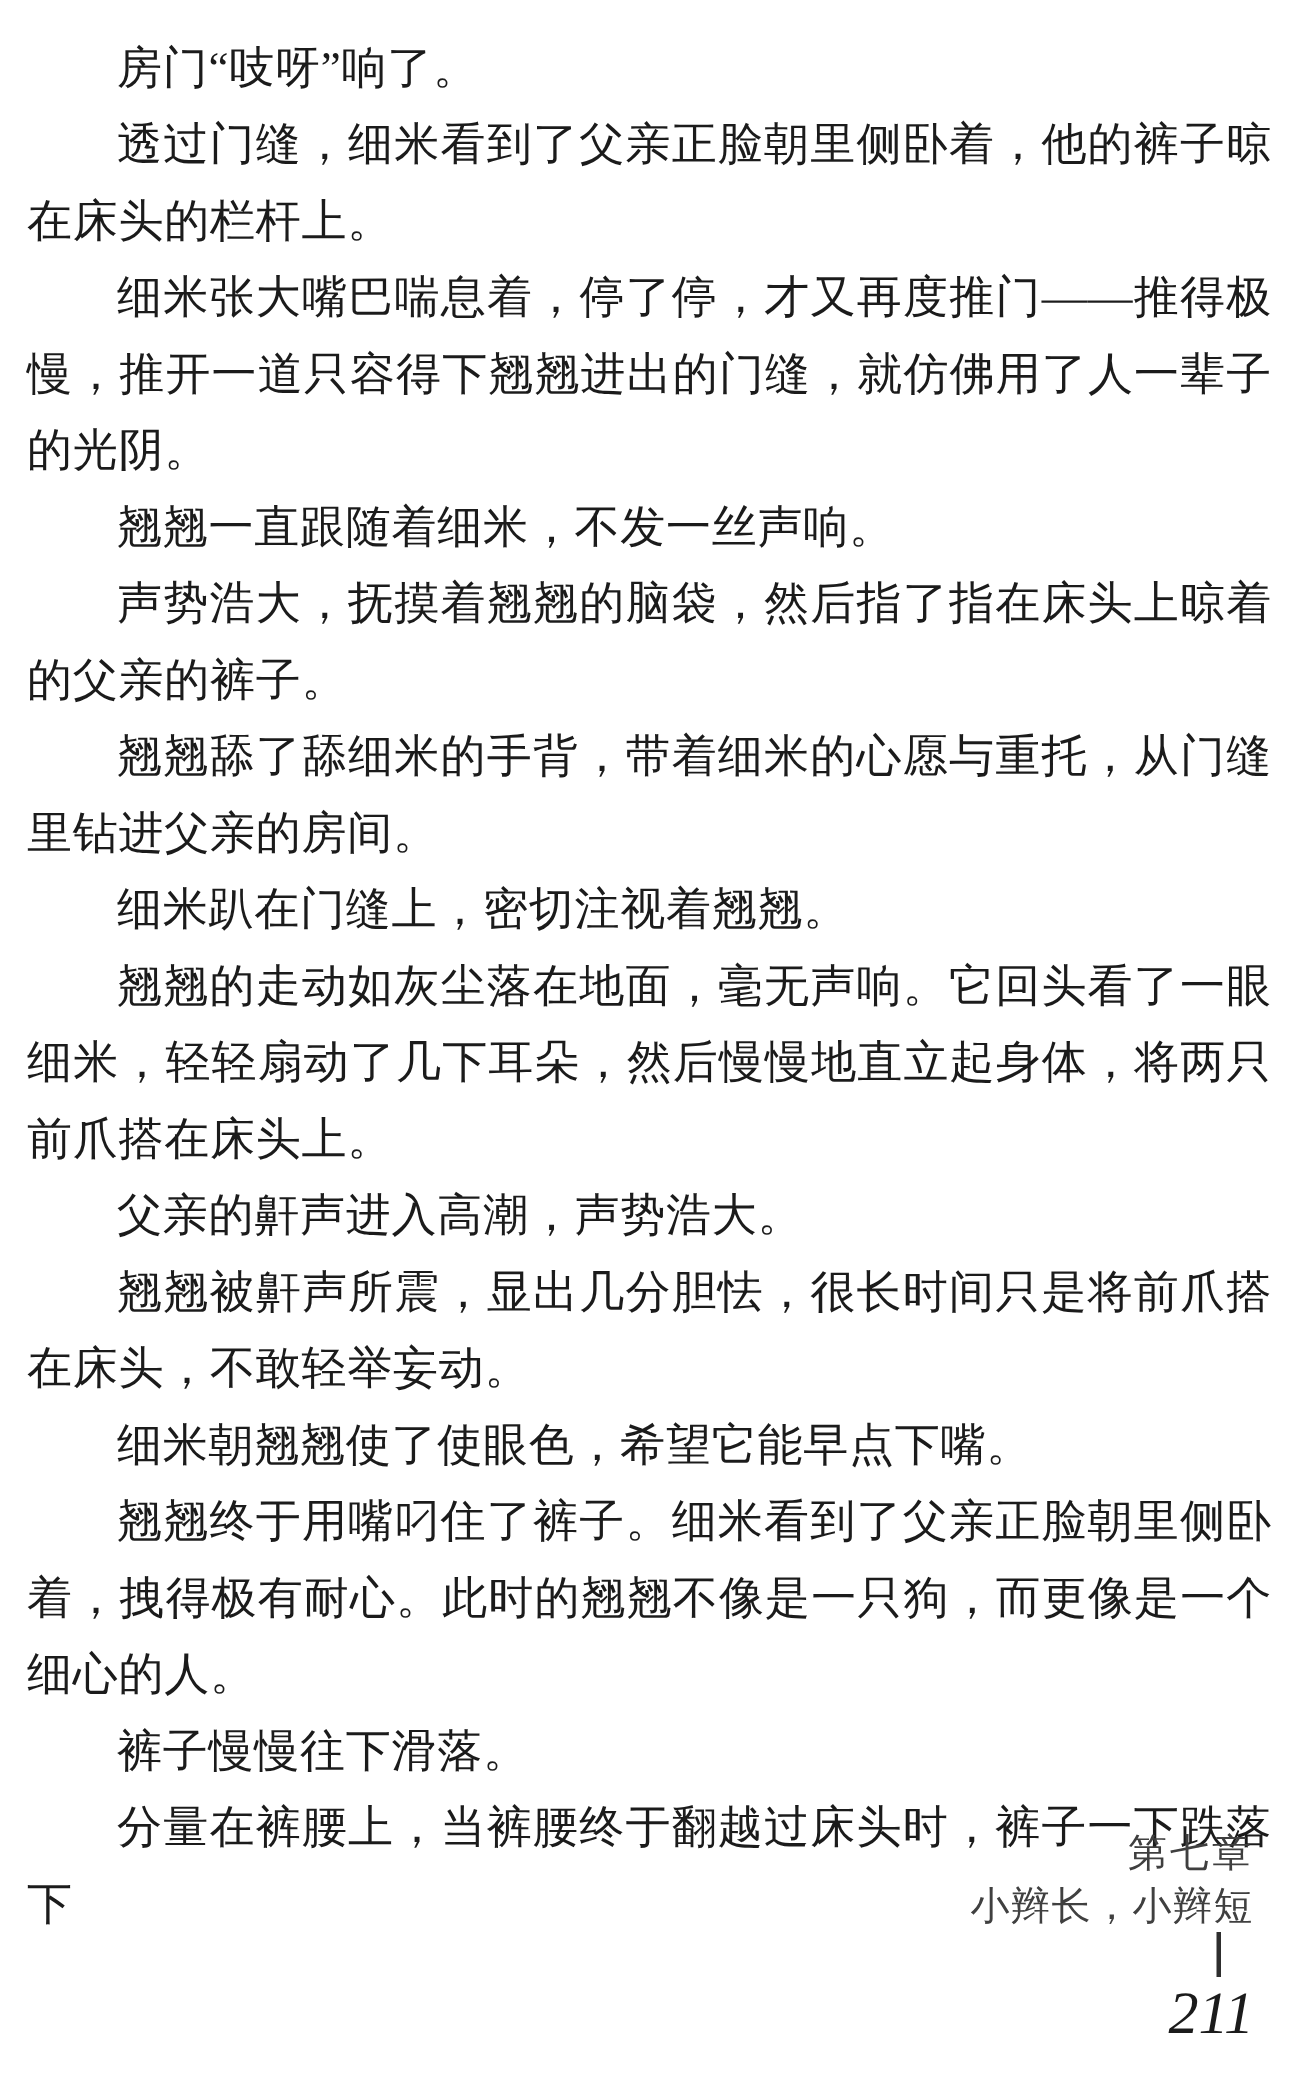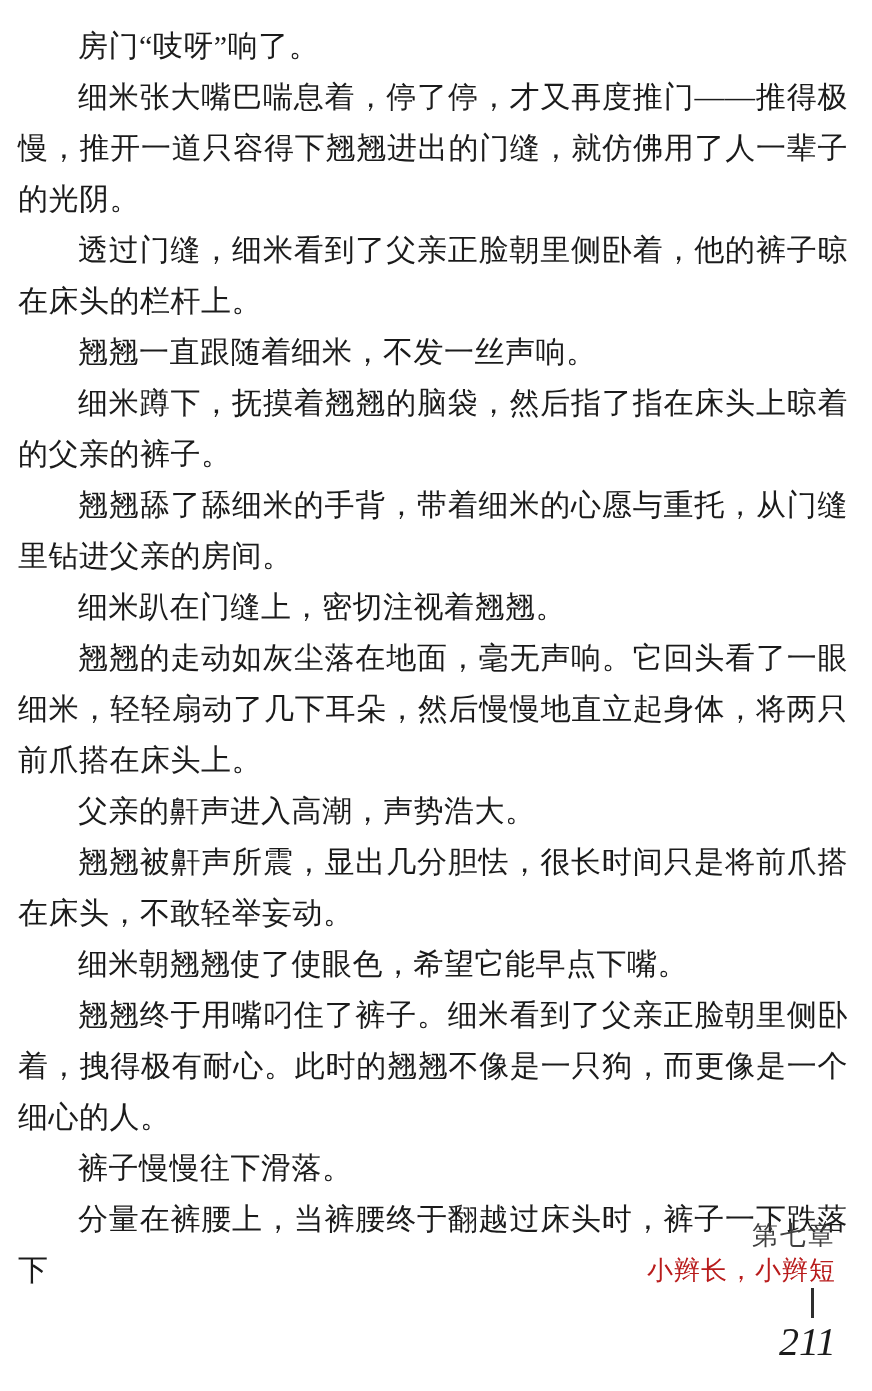--- a/index.html
+++ b/index.html
@@ -41,21 +41,21 @@
     font-size: 26px;
     color: #3f3f3f;
     letter-spacing: 2px;
   }
   .footer .chapter-gap {
     display: inline-block;
     width: 26px;
   }
   .footer .chapter-title {
     font-size: 26px;
-    color: #b91c1c;
+    color: #404040;
     letter-spacing: 1px;
     margin-left: 39px;
   }
   .footer .separator {
     display: inline-block;
     width: 3px;
     height: 30px;
     background: #2e2e2e;
     margin: 0 22px 0 26px;
   }
@@ -66,24 +66,24 @@
     font-family: "Liberation Serif", "DejaVu Serif", serif;
   }
 </style>
 </head>
 <body>
 
 <div class="page">
 
   <div class="body-text">
     <p>房门“吱呀”响了。</p>
+    <p>透过门缝，细米看到了父亲正脸朝里侧卧着，他的裤子晾在床头的栏杆上。</p>
     <p>细米张大嘴巴喘息着，停了停，才又再度推门——推得极慢，推开一道只容得下翘翘进出的门缝，就仿佛用了人一辈子的光阴。</p>
-    <p>透过门缝，细米看到了父亲正脸朝里侧卧着，他的裤子晾在床头的栏杆上。</p>
     <p>翘翘一直跟随着细米，不发一丝声响。</p>
-    <p>细米蹲下，抚摸着翘翘的脑袋，然后指了指在床头上晾着的父亲的裤子。</p>
+    <p>声势浩大，抚摸着翘翘的脑袋，然后指了指在床头上晾着的父亲的裤子。</p>
     <p>翘翘舔了舔细米的手背，带着细米的心愿与重托，从门缝里钻进父亲的房间。</p>
     <p>细米趴在门缝上，密切注视着翘翘。</p>
     <p>翘翘的走动如灰尘落在地面，毫无声响。它回头看了一眼细米，轻轻扇动了几下耳朵，然后慢慢地直立起身体，将两只前爪搭在床头上。</p>
     <p>父亲的鼾声进入高潮，声势浩大。</p>
     <p>翘翘被鼾声所震，显出几分胆怯，很长时间只是将前爪搭在床头，不敢轻举妄动。</p>
     <p>细米朝翘翘使了使眼色，希望它能早点下嘴。</p>
     <p>翘翘终于用嘴叼住了裤子。细米看到了父亲正脸朝里侧卧着，拽得极有耐心。此时的翘翘不像是一只狗，而更像是一个细心的人。</p>
     <p>裤子慢慢往下滑落。</p>
     <p>分量在裤腰上，当裤腰终于翻越过床头时，裤子一下跌落下</p>
   </div>

